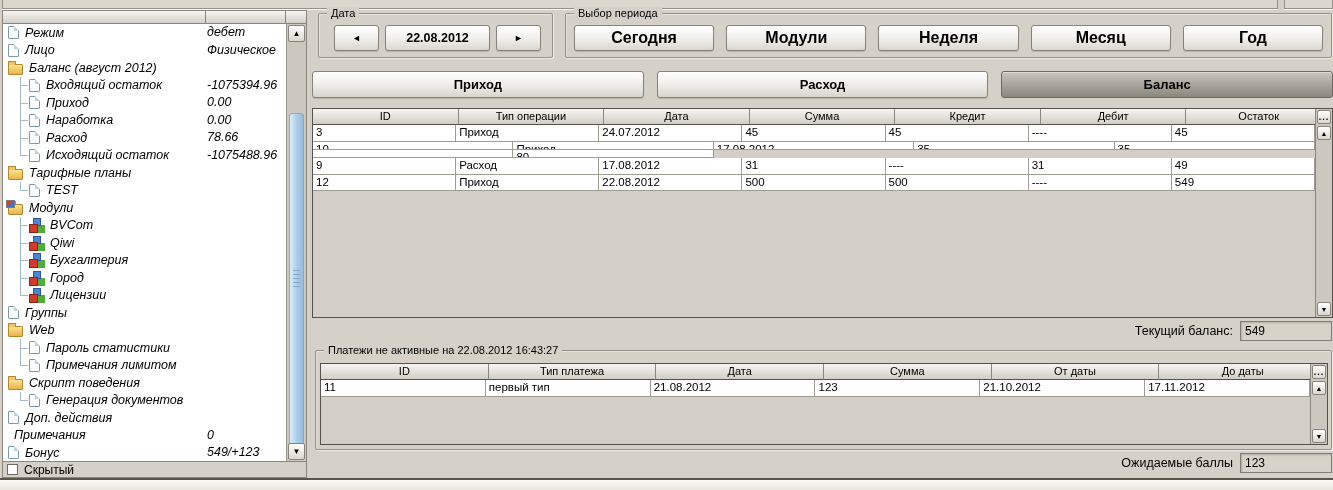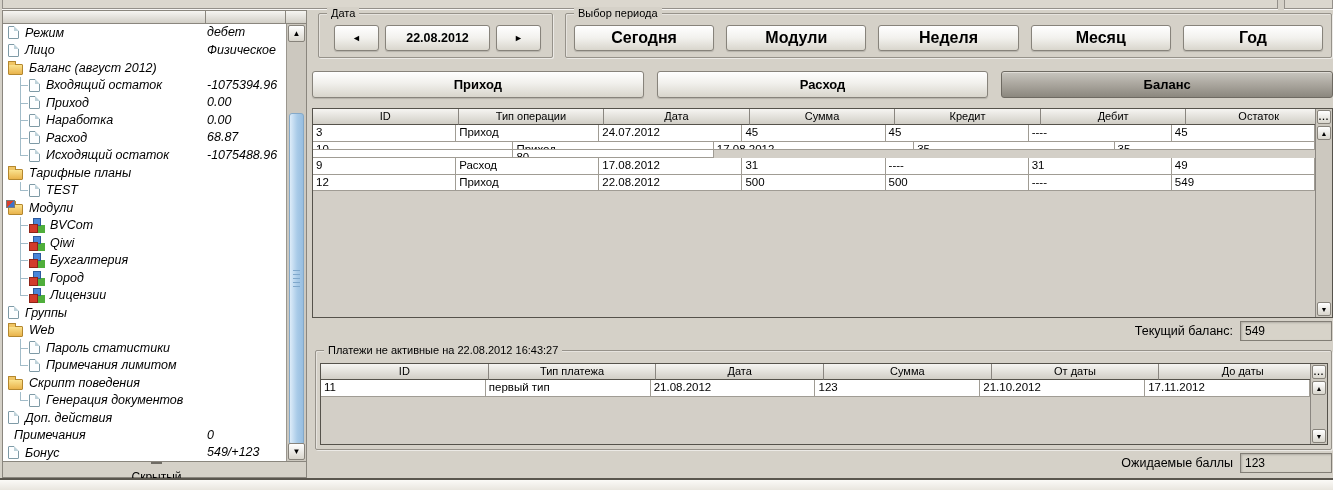--- a/index.html
+++ b/index.html
@@ -47,21 +47,21 @@
   .tree-scrollbar{position:absolute;right:0;top:13px;width:20px;height:437px;background:#ccc8bf;border-left:1px solid #9a968e;}
   .sb-btn{position:absolute;left:1px;right:1px;height:17px;background:linear-gradient(#ffffff,#d9d6cd);
           border:1px solid #87837b;border-radius:2px;display:flex;align-items:center;justify-content:center;
           font-size:8px;line-height:1;cursor:default;}
   .sb-up{top:1px;} .sb-down{bottom:1px;}
   .sb-thumb{position:absolute;left:2px;width:15px;top:89px;height:332px;border-radius:3px;
             background:linear-gradient(90deg,#ddecf9,#a9cbe8 55%,#97bddf);border:1px solid #84a9c9;}
   .sb-grip{position:absolute;left:3px;right:3px;top:calc(50% - 9px);height:18px;
            background:repeating-linear-gradient(180deg,#7fa8cc 0 1px,transparent 1px 4px);}
   .tree-footer{position:absolute;left:0;right:0;bottom:0;height:16px;border-top:1px solid #8a867e;
-               display:flex;align-items:center;gap:6px;padding-left:4px;font-size:12px;background:#d5d1c8;flex-direction:column;}
+               display:flex;align-items:center;gap:6px;padding-left:4px;font-size:12px;background:#d5d1c8;}
   .checkbox{width:11px;height:11px;background:#fff;border:1px solid #6f6b64;}
 
   
   .group{position:absolute;border:1px solid #96928a;border-radius:2px;
          box-shadow:1px 1px 0 rgba(255,255,255,.55), inset 1px 1px 0 rgba(255,255,255,.4);}
   .legend{position:absolute;top:-7px;left:8px;background:#d5d1c8;padding:0 4px;font-size:11px;line-height:13px;}
   .date-group{left:318px;top:13px;width:235px;height:45px;}
   .period-group{left:565px;top:13px;width:767px;height:45px;}
   .period-buttons{position:absolute;left:8px;right:8px;top:11px;height:26px;display:flex;gap:12px;}
 
@@ -154,21 +154,21 @@
         <div class="tree-row child">
           <span class="connector"></span>
           <span class="icon icon-doc"></span>
           <span class="tree-label">Наработка</span>
           <span class="tree-value">0.00</span>
         </div>
         <div class="tree-row child">
           <span class="connector"></span>
           <span class="icon icon-doc"></span>
           <span class="tree-label">Расход</span>
-          <span class="tree-value">68.87</span>
+          <span class="tree-value">78.66</span>
         </div>
         <div class="tree-row child">
           <span class="connector last"></span>
           <span class="icon icon-doc"></span>
           <span class="tree-label">Исходящий остаток</span>
           <span class="tree-value">-1075488.96</span>
         </div>
         <div class="tree-row root">
           <span class="icon icon-folder"></span>
           <span class="tree-label">Тарифные планы</span>

